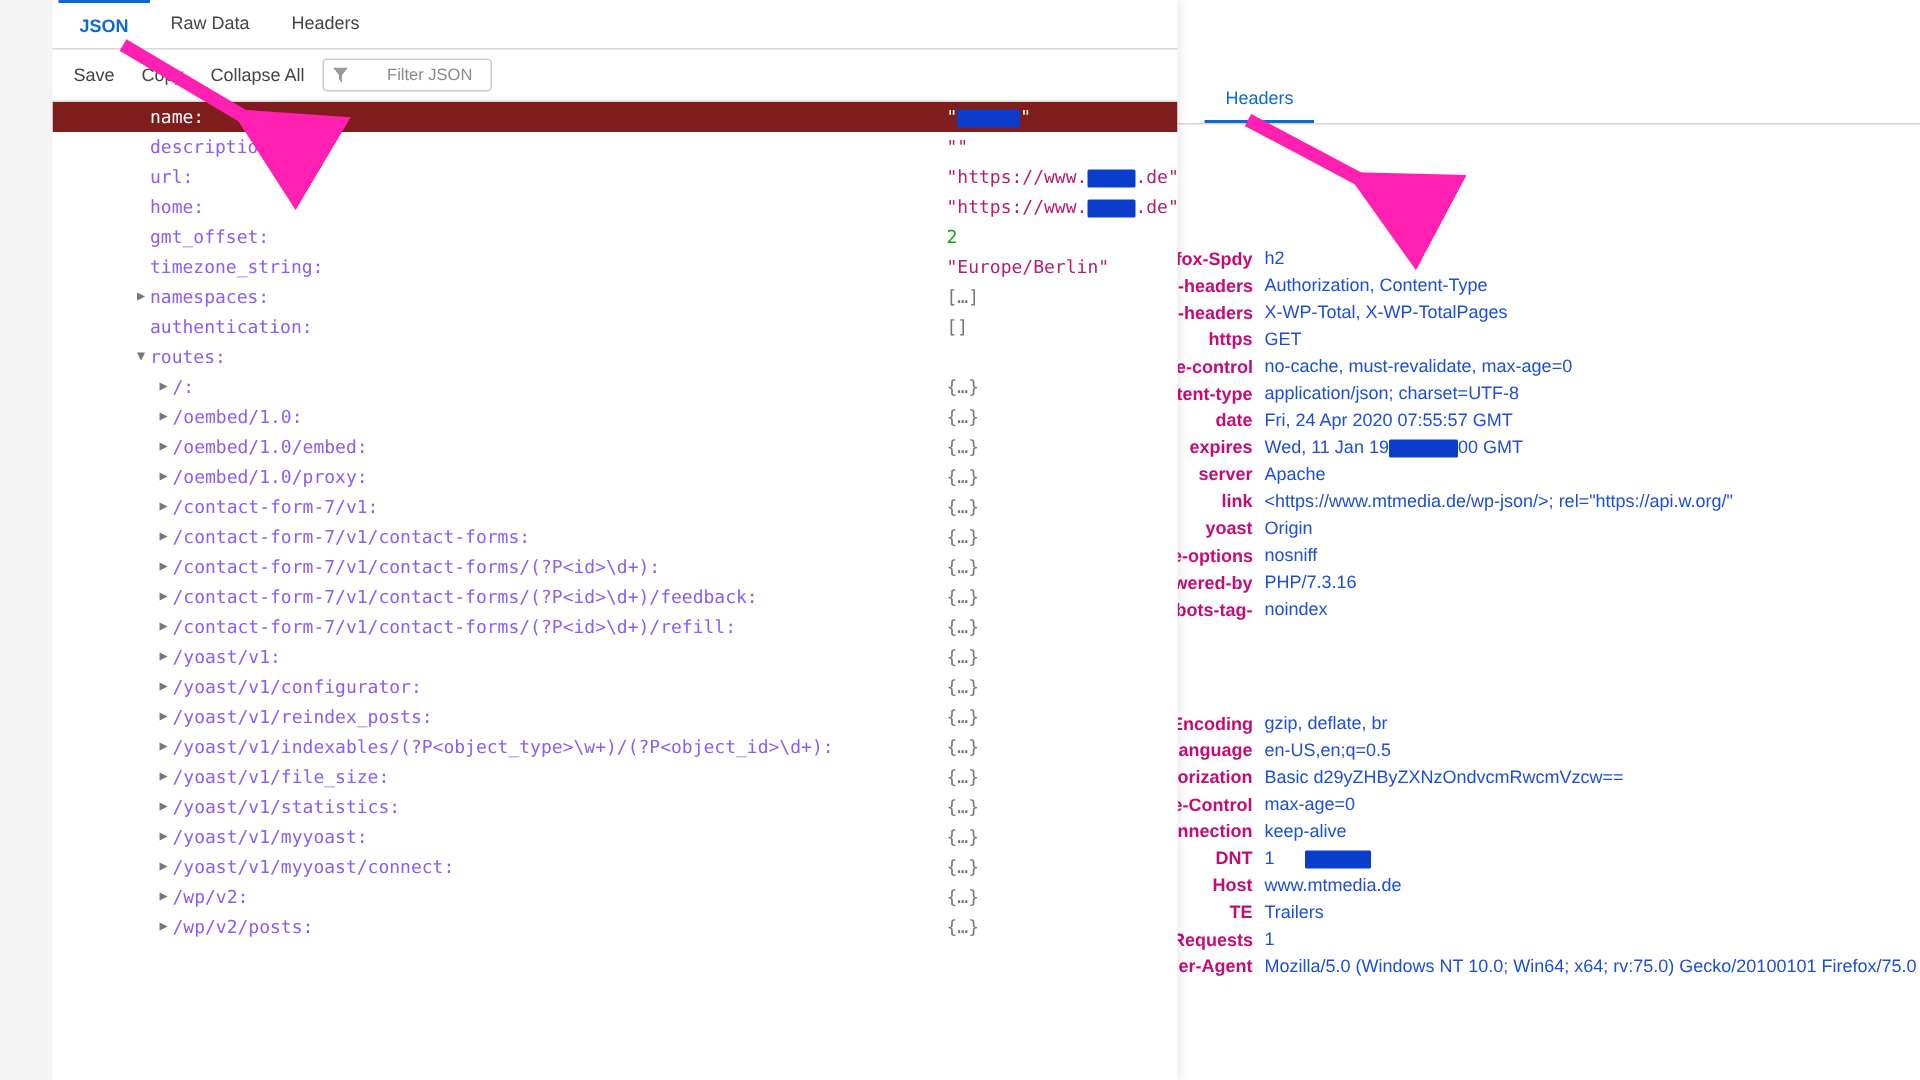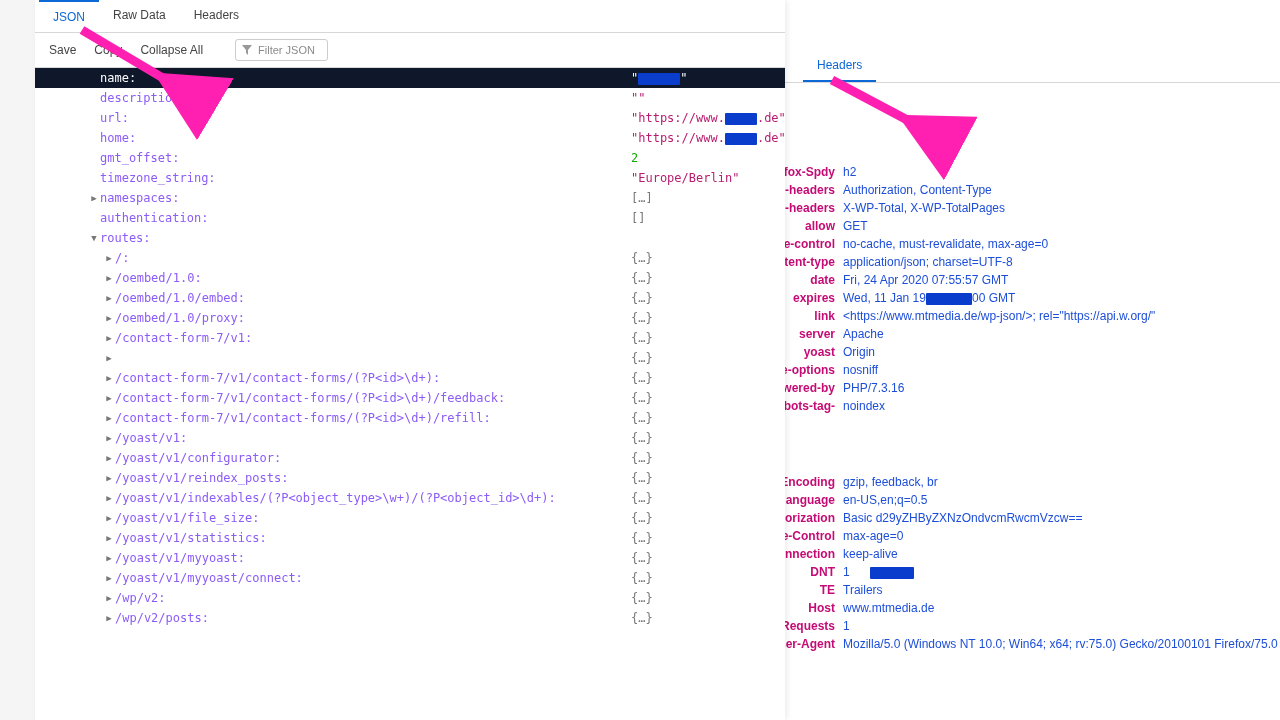--- a/index.html
+++ b/index.html
@@ -34,57 +34,57 @@
   }
   .tab {
     padding: 8px 14px;
     color: #444;
     cursor: pointer;
     font-size: 12px;
   }
   .tab.active {
     color: #0c68d6;
     border-top: 2px solid #0c68d6;
-    font-weight: 400;
+    font-weight: 700;
   }
   .toolbar {
     display: flex;
     align-items: center;
     gap: 6px;
     padding: 6px 8px;
     border-bottom: 1px solid #d7d7d7;
     color: #444;
   }
   .toolbar span { padding: 2px 6px; cursor: pointer; text-align: center; }
   .filter {
     color: #8a8a8a;
-    margin-left: 20px;
+    margin-left: 0;
     border: 1px solid #ccc;
     border-radius: 3px;
     padding: 2px 6px;
     display: inline-flex;
     align-items: center;
-    gap: 0;
+    gap: 20px;
     font-size: 11px;
   }
   .tree {
     flex: 1;
     overflow: hidden;
     font-family: Consolas, monospace;
     font-size: 12px;
   }
   .row {
     display: flex;
     align-items: center;
     height: 20px;
     line-height: 20px;
     white-space: nowrap;
   }
   .row.selected {
-    background: #0f172a;
+    background: #7f1d1d;
     color: #fff;
   }
   .row .caret {
     width: 12px;
     text-align: center;
     font-size: 9px;
     color: #777;
     display: inline-block;
   }
   .row.selected .caret { color: #fff; }
@@ -253,20 +253,21 @@
           <span class="key">/oembed/1.0/proxy:</span>
           <span class="val-col"><span class="val-obj">{…}</span></span>
         </div>
         <div class="row indent1">
           <span class="caret">▶</span>
           <span class="key">/contact-form-7/v1:</span>
           <span class="val-col"><span class="val-obj">{…}</span></span>
         </div>
         <div class="row indent1">
           <span class="caret">▶</span>
+          <span class="key">/contact-form-7/v1/contact-forms:</span>
           <span class="val-col"><span class="val-obj">{…}</span></span>
         </div>
         <div class="row indent1">
           <span class="caret">▶</span>
           <span class="key">/contact-form-7/v1/contact-forms/(?P&lt;id&gt;\d+):</span>
           <span class="val-col"><span class="val-obj">{…}</span></span>
         </div>
         <div class="row indent1">
           <span class="caret">▶</span>
           <span class="key">/contact-form-7/v1/contact-forms/(?P&lt;id&gt;\d+)/feedback:</span>
@@ -341,68 +342,68 @@
         </div>
         <div class="hrow">
           <div class="hname">low-headers</div>
           <div class="hval">Authorization, Content-Type</div>
         </div>
         <div class="hrow">
           <div class="hname">ose-headers</div>
           <div class="hval">X-WP-Total, X-WP-TotalPages</div>
         </div>
         <div class="hrow">
-          <div class="hname">allow</div>
+          <div class="hname">https</div>
           <div class="hval">GET</div>
         </div>
         <div class="hrow">
           <div class="hname">ache-control</div>
           <div class="hval">no-cache, must-revalidate, max-age=0</div>
         </div>
         <div class="hrow">
           <div class="hname">ontent-type</div>
           <div class="hval">application/json; charset=UTF-8</div>
         </div>
         <div class="hrow">
           <div class="hname">date</div>
           <div class="hval">Fri, 24 Apr 2020 07:55:57 GMT</div>
         </div>
         <div class="hrow">
           <div class="hname">expires</div>
           <div class="hval">Wed, 11 Jan 19<span class="redact-blue" style="width:46px"></span>00 GMT</div>
         </div>
         <div class="hrow">
+          <div class="hname">server</div>
+          <div class="hval">Apache</div>
+        </div>
+        <div class="hrow">
           <div class="hname">link</div>
           <div class="hval">&lt;https://www.mtmedia.de/wp-json/&gt;; rel="https://api.w.org/"</div>
         </div>
         <div class="hrow">
-          <div class="hname">server</div>
-          <div class="hval">Apache</div>
-        </div>
-        <div class="hrow">
           <div class="hname">yoast</div>
           <div class="hval">Origin</div>
         </div>
         <div class="hrow">
           <div class="hname">ype-options</div>
           <div class="hval">nosniff</div>
         </div>
         <div class="hrow">
           <div class="hname">powered-by</div>
           <div class="hval">PHP/7.3.16</div>
         </div>
         <div class="hrow">
           <div class="hname">-robots-tag</div>
           <div class="hval">noindex</div>
         </div>
       </div>
     <div class="req-headers" id="req-headers">
         <div class="hrow">
           <div class="hname">Encoding</div>
-          <div class="hval">gzip, feedback, br</div>
+          <div class="hval">gzip, deflate, br</div>
         </div>
         <div class="hrow">
           <div class="hname">anguage</div>
           <div class="hval">en-US,en;q=0.5</div>
         </div>
         <div class="hrow">
           <div class="hname">orization</div>
           <div class="hval">Basic d29yZHByZXNzOndvcmRwcmVzcw==</div>
         </div>
         <div class="hrow">
@@ -411,26 +412,26 @@
         </div>
         <div class="hrow">
           <div class="hname">nnection</div>
           <div class="hval">keep-alive</div>
         </div>
         <div class="hrow">
           <div class="hname">DNT</div>
           <div class="hval">1&nbsp;&nbsp;&nbsp;&nbsp;&nbsp;&nbsp;<span class="redact-blue" style="width:44px"></span></div>
         </div>
         <div class="hrow">
+          <div class="hname">Host</div>
+          <div class="hval">www.mtmedia.de</div>
+        </div>
+        <div class="hrow">
           <div class="hname">TE</div>
           <div class="hval">Trailers</div>
-        </div>
-        <div class="hrow">
-          <div class="hname">Host</div>
-          <div class="hval">www.mtmedia.de</div>
         </div>
       </div>
     <div class="req-headers wide" id="req-headers-wide" style="margin-top:0;margin-left:-107px">
         <div class="hrow">
           <div class="hname">Upgrade-Insecure-Requests</div>
           <div class="hval">1</div>
         </div>
         <div class="hrow">
           <div class="hname">User-Agent</div>
           <div class="hval">Mozilla/5.0 (Windows NT 10.0; Win64; x64; rv:75.0) Gecko/20100101 Firefox/75.0</div>

